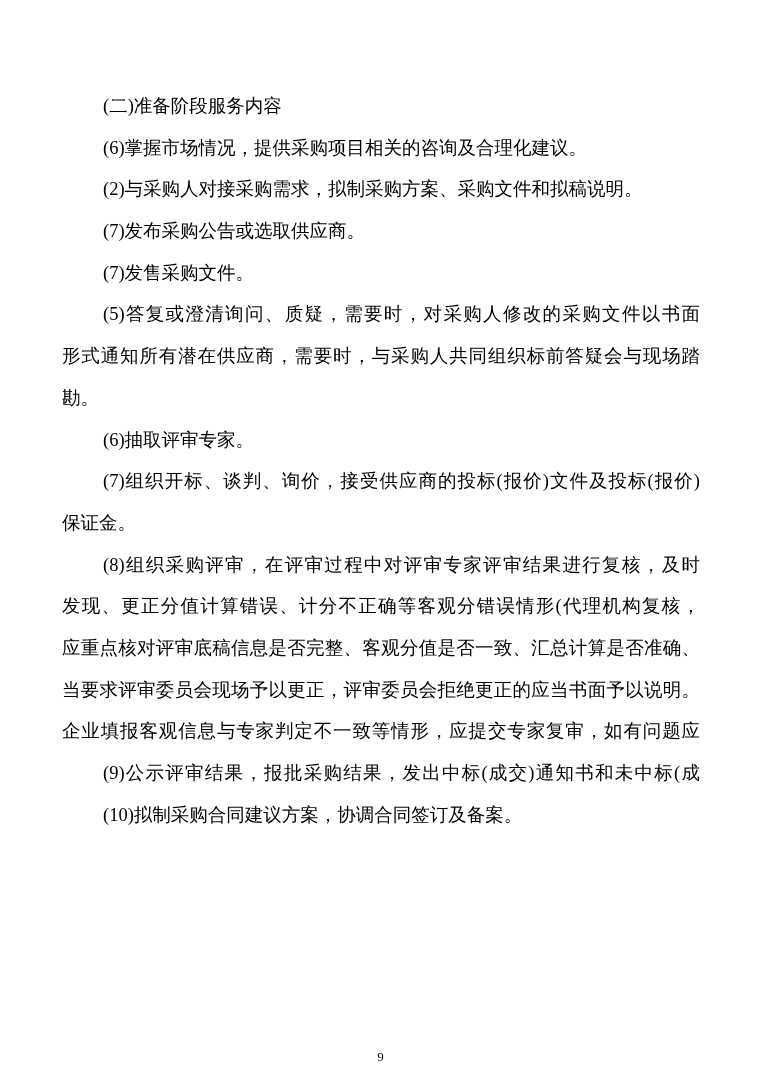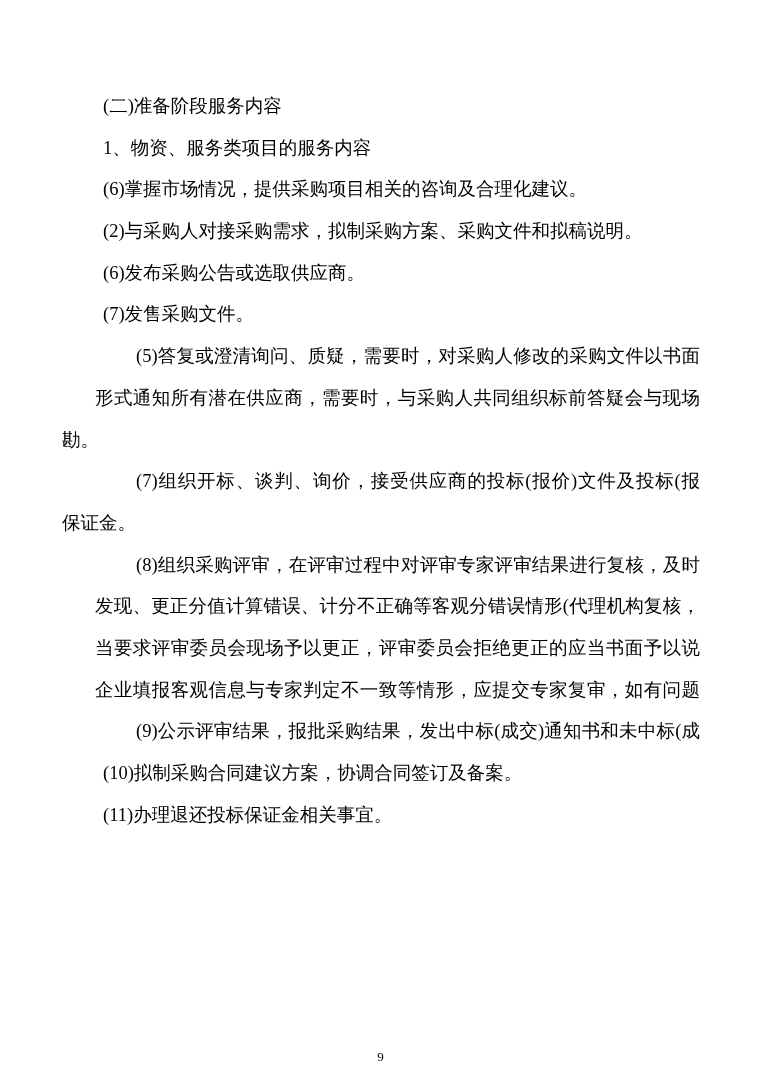--- a/index.html
+++ b/index.html
@@ -28,51 +28,50 @@
   .line {
     height: 41.7px;
     overflow: hidden;
   }
   .indent {
     text-indent: 41px;
   }
   .justify {
     text-align: justify;
     text-align-last: justify;
-    margin-left: 33px;
   }
   .page-footer {
     position: absolute;
     left: 0;
     top: 1049px;
     width: 100%;
     text-align: center;
     font-size: 13px;
     line-height: 16px;
     color: #000000;
   }
 </style>
 </head>
 <body>
 
 <div class="page">
   <div class="doc-body">
     <div class="line indent">(二)准备阶段服务内容</div>
-    <div class="line indent">1、物资、服务类项目的服务内容</div>
     <div class="line indent">(6)掌握市场情况，提供采购项目相关的咨询及合理化建议。</div>
     <div class="line indent">(2)与采购人对接采购需求，拟制采购方案、采购文件和拟稿说明。</div>
-    <div class="line indent">(6)发布采购公告或选取供应商。</div>
+    <div class="line indent">(7)发布采购公告或选取供应商。</div>
     <div class="line indent">(7)发售采购文件。</div>
     <div class="line indent justify">(5)答复或澄清询问、质疑，需要时，对采购人修改的采购文件以书面</div>
     <div class="line justify">形式通知所有潜在供应商，需要时，与采购人共同组织标前答疑会与现场踏</div>
     <div class="line">勘。</div>
+    <div class="line indent">(6)抽取评审专家。</div>
     <div class="line indent justify">(7)组织开标、谈判、询价，接受供应商的投标(报价)文件及投标(报价)</div>
     <div class="line">保证金。</div>
     <div class="line indent justify">(8)组织采购评审，在评审过程中对评审专家评审结果进行复核，及时</div>
     <div class="line justify">发现、更正分值计算错误、计分不正确等客观分错误情形(代理机构复核，</div>
+    <div class="line justify">应重点核对评审底稿信息是否完整、客观分值是否一致、汇总计算是否准确、</div>
     <div class="line justify">当要求评审委员会现场予以更正，评审委员会拒绝更正的应当书面予以说明。</div>
     <div class="line justify">企业填报客观信息与专家判定不一致等情形，应提交专家复审，如有问题应</div>
     <div class="line indent justify">(9)公示评审结果，报批采购结果，发出中标(成交)通知书和未中标(成</div>
     <div class="line indent">(10)拟制采购合同建议方案，协调合同签订及备案。</div>
-    <div class="line indent">(11)办理退还投标保证金相关事宜。</div>
   </div>
   <div class="page-footer">9</div>
 </div>
 
 </body></html>

